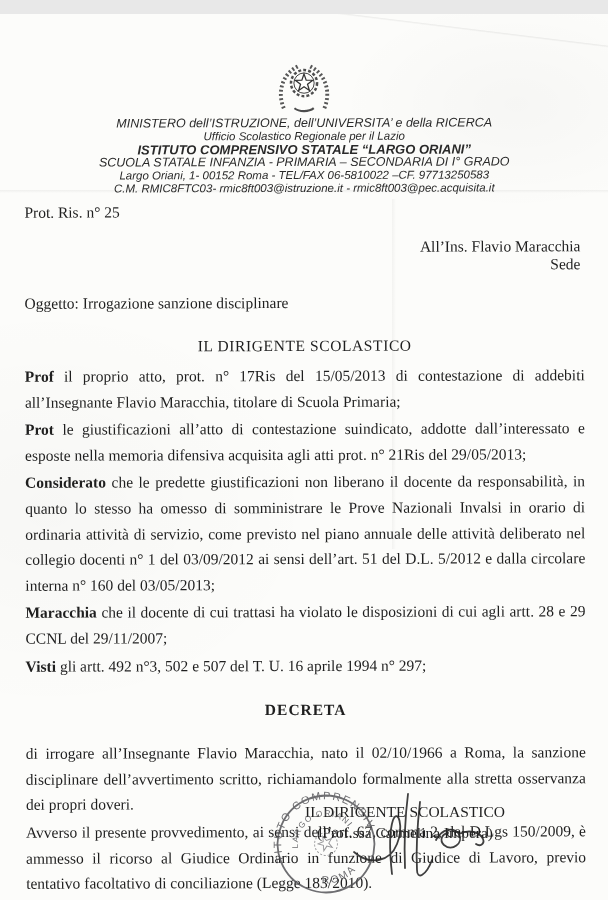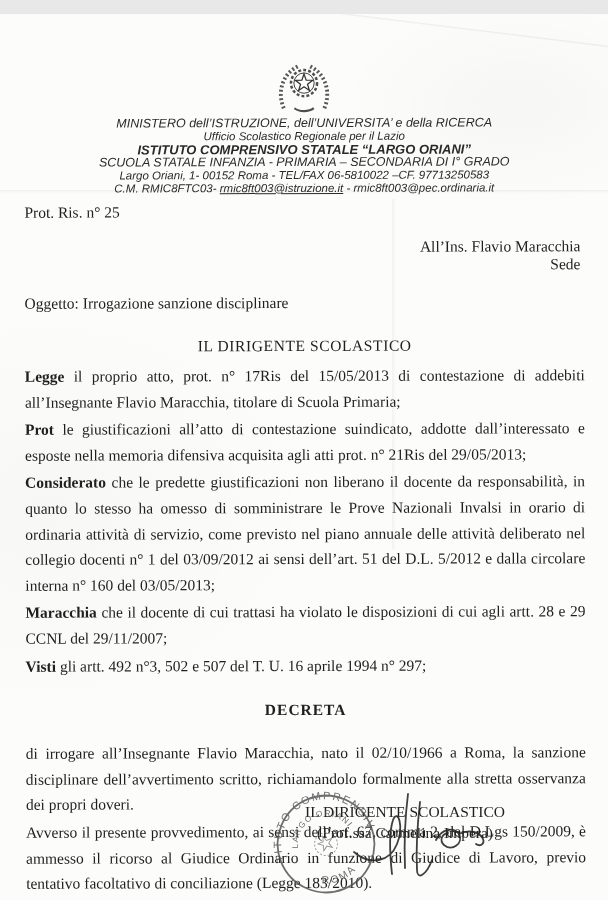--- a/index.html
+++ b/index.html
@@ -25,21 +25,21 @@
   
   .header{padding-top:44px;text-align:center;}
   .emblem{display:block;margin:0 auto 3px auto;}
   .h-lines{font-family:"Liberation Sans", sans-serif;font-style:italic;color:#2a2a2a;line-height:13px;}
   .h1{font-size:12.5px;}
   .h2{font-size:11.5px;}
   .h3{font-size:13px;font-weight:bold;}
   .h4{font-size:12.5px;}
   .h5{font-size:11.5px;}
   .h6{font-size:11.5px;}
-  .u{text-decoration:underline;}
+  .u{}
 
   
   .prot-row{position:relative;margin-top:8px;font-size:15.5px;height:20px;}
   .place-date{position:absolute;left:398px;top:0;white-space:nowrap;}
   .recipient{margin-top:15px;text-align:right;padding-right:4px;font-size:15.5px;line-height:18px;}
   .subject{margin-top:20px;font-size:15.5px;}
 
   
   .doc-heading{margin-top:25px;text-align:center;font-size:15.5px;letter-spacing:0.6px;}
   .body-text{margin-top:8px;}
@@ -76,39 +76,39 @@
           <circle cx="32" cy="26" r="10.5" stroke-width="1"></circle>
         </g>
         <path d="M32,16.5 L34.23,22.93 L41.03,23.06 L35.61,27.17 L37.58,33.69 L32,29.8 L26.42,33.69 L28.39,27.17 L22.97,23.06 L29.77,22.93 Z" fill="#ffffff" stroke="#333333" stroke-width="1.3"></path>
       </svg>
       <div class="h-lines">
         <div class="h1">MINISTERO dell’ISTRUZIONE, dell’UNIVERSITA’ e della RICERCA</div>
         <div class="h2">Ufficio Scolastico Regionale per il Lazio</div>
         <div class="h3">ISTITUTO COMPRENSIVO STATALE  “LARGO ORIANI”</div>
         <div class="h4">SCUOLA STATALE  INFANZIA - PRIMARIA – SECONDARIA DI I° GRADO</div>
         <div class="h5">Largo Oriani, 1- 00152 Roma -  TEL/FAX 06-5810022 –CF. 97713250583</div>
-        <div class="h6"><span>C.M. RMIC8FTC03- </span><span class="u">rmic8ft003@istruzione.it</span><span> - </span><span>rmic8ft003@pec.ordinaria.it</span></div>
+        <div class="h6"><span>C.M. RMIC8FTC03- </span><span class="u">rmic8ft003@istruzione.it</span><span> - </span><span>rmic8ft003@pec.acquisita.it</span></div>
       </div>
     </div>
 
     <div class="prot-row">
       <span>Prot. Ris. n° 25</span>
     </div>
 
     <div class="recipient">
       <div>All’Ins. Flavio Maracchia</div>
       <div>Sede</div>
     </div>
 
     <div class="subject">Oggetto: Irrogazione sanzione disciplinare</div>
 
     <div class="doc-heading">IL DIRIGENTE SCOLASTICO</div>
 
     <div class="body-text">
-      <p class="body-par"><strong>Legge</strong><span> il proprio atto, prot. n° 17Ris del 15/05/2013 di contestazione di addebiti all’Insegnante Flavio Maracchia, titolare di Scuola Primaria;</span></p>
+      <p class="body-par"><strong>Prof</strong><span> il proprio atto, prot. n° 17Ris del 15/05/2013 di contestazione di addebiti all’Insegnante Flavio Maracchia, titolare di Scuola Primaria;</span></p>
       <p class="body-par"><strong>Prot</strong><span> le giustificazioni all’atto di contestazione suindicato, addotte dall’interessato e esposte nella memoria difensiva acquisita agli atti prot. n° 21Ris del 29/05/2013;</span></p>
       <p class="body-par"><strong>Considerato</strong><span> che le predette giustificazioni non liberano il docente da responsabilità, in quanto lo stesso ha omesso di somministrare le Prove Nazionali Invalsi in orario di ordinaria attività di servizio, come previsto nel piano annuale delle attività deliberato nel collegio docenti n° 1 del 03/09/2012 ai sensi dell’art. 51 del D.L. 5/2012 e dalla circolare interna n° 160 del 03/05/2013;</span></p>
       <p class="body-par"><strong>Maracchia</strong><span> che il docente di cui trattasi ha violato le disposizioni di cui agli artt. 28 e 29 CCNL del 29/11/2007;</span></p>
       <p class="body-par"><strong>Visti</strong><span> gli artt. 492 n°3, 502 e 507 del T. U. 16 aprile 1994 n° 297;</span></p>
 
       <div class="decree-heading">DECRETA</div>
 
       <p class="body-par">di irrogare all’Insegnante Flavio Maracchia, nato il 02/10/1966 a Roma, la sanzione disciplinare dell’avvertimento scritto, richiamandolo formalmente alla stretta osservanza dei propri doveri.</p>
       <p class="body-par">Avverso il presente provvedimento, ai sensi dell’art. 67, comma 2, del D.Lgs 150/2009, è ammesso il ricorso al Giudice Ordinario in funzione di Giudice di Lavoro, previo tentativo facoltativo di conciliazione (Legge 183/2010).</p>
     </div>

